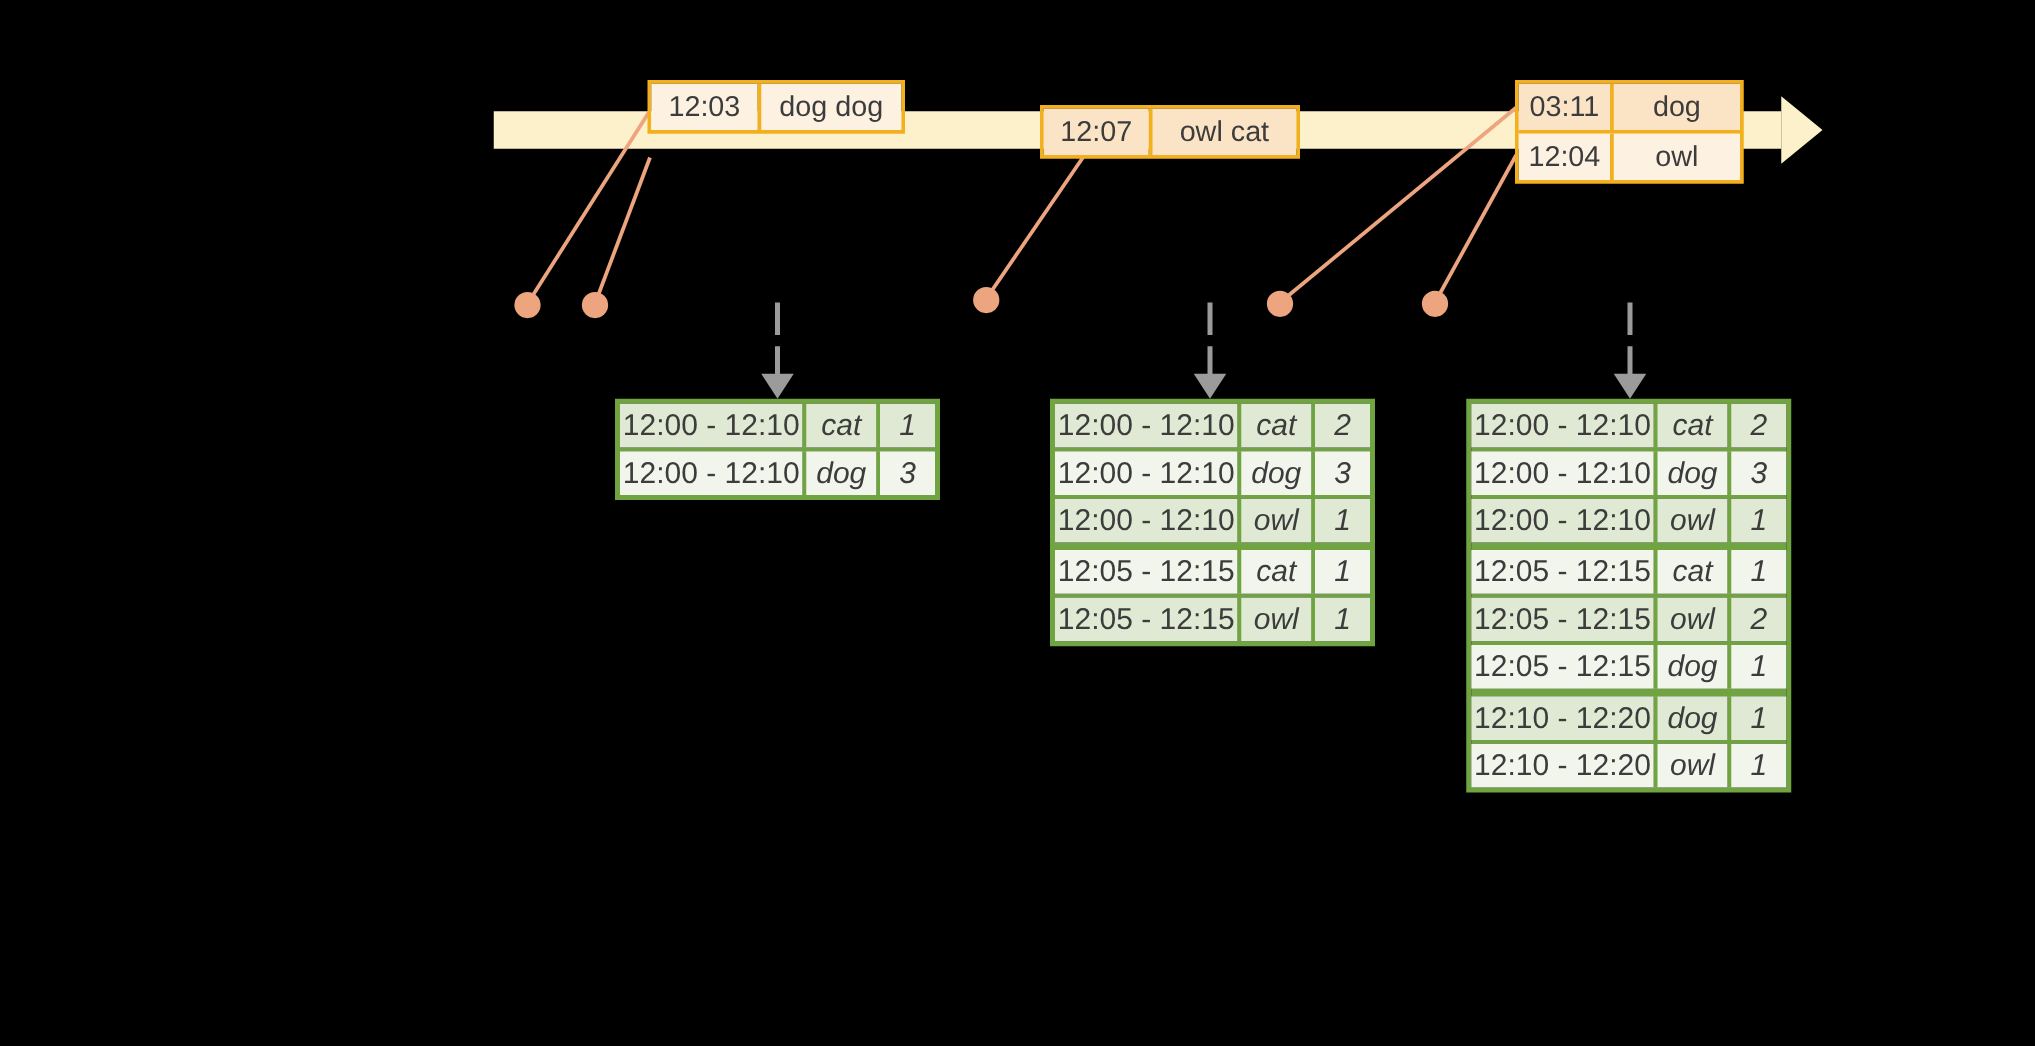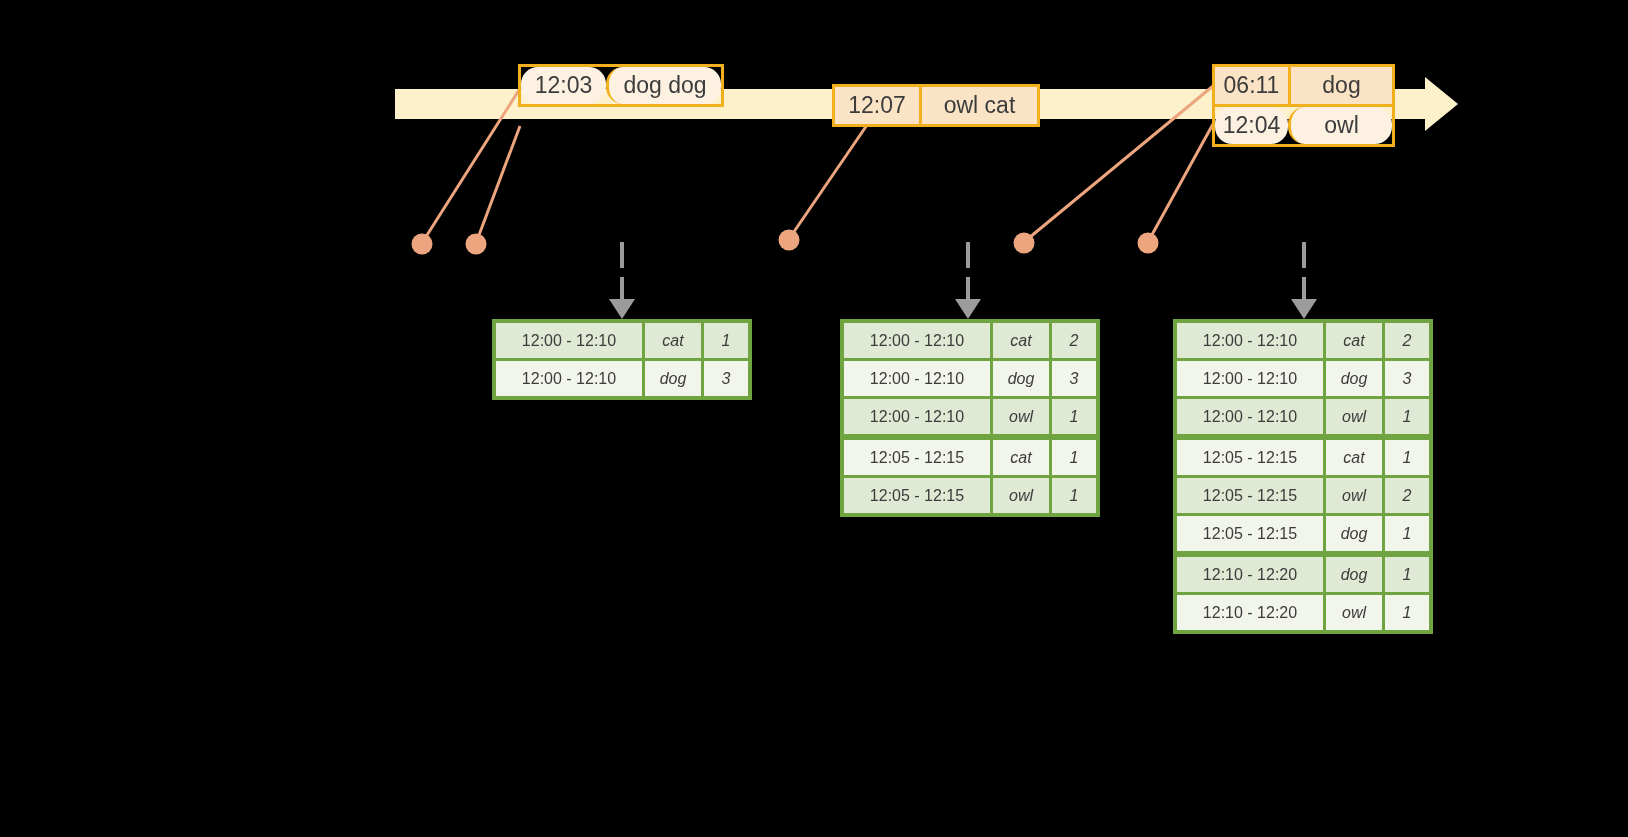--- a/index.html
+++ b/index.html
@@ -25,36 +25,36 @@
   
   .etable{position:absolute;border:3px solid var(--amber);}
   .etable .erow{display:flex;}
   .etable .erow + .erow{border-top:3px solid var(--amber);}
   .etable .cell{
     height:37px;display:flex;align-items:center;justify-content:center;
     font-size:23px;color:var(--text);
   }
   .etable .cell + .cell{border-left:3px solid var(--amber);}
   .etable .tint .cell{background:var(--peach);}
-  .etable .light .cell{background:var(--cream);border-radius:17px;}
+  .etable .light .cell{background:var(--cream);}
   .et-a{left:518px;top:64px;}
   .et-a .c1{width:85px}  .et-a .c2{width:112px}
   .et-b{left:832px;top:84px;}
   .et-b .c1{width:84px}  .et-b .c2{width:115px}
   .et-c{left:1212px;top:64px;}
   .et-c .c1{width:73px}  .et-c .c2{width:101px}
 
   
   .rtable{position:absolute;border:4px solid var(--green);}
   .rtable .rrow{display:flex;}
   .rtable .rrow + .rrow{border-top:3px solid var(--green);}
   .rtable .rrow.sep{border-top-width:6px;}
   .rtable .cell{
     height:35px;display:flex;align-items:center;justify-content:center;
-    font-size:16px;color:var(--text);
+    font-size:24px;color:var(--text);
   }
   .rtable .cell + .cell{border-left:3px solid var(--green);font-style:italic;}
   .rtable .tint .cell{background:var(--tint);}
   .rtable .light .cell{background:var(--light);}
   .rtable .c1{width:146px} .rtable .c2{width:56px} .rtable .c3{width:44px}
   .rt-1{left:492px;top:319px;}
   .rt-2{left:840px;top:319px;}
   .rt-3{left:1173px;top:319px;}
 </style>
 </head>
@@ -102,21 +102,21 @@
 
       <div class="erow tint">
         <div class="cell c1">12:07</div>
         <div class="cell c2">owl cat</div>
       </div>
     </div>
 
   <div class="etable et-c">
 
       <div class="erow tint">
-        <div class="cell c1">06:11</div>
+        <div class="cell c1">03:11</div>
         <div class="cell c2">dog</div>
       </div>
 
       <div class="erow light">
         <div class="cell c1">12:04</div>
         <div class="cell c2">owl</div>
       </div>
     </div>
 
   <div class="rtable rt-1">

